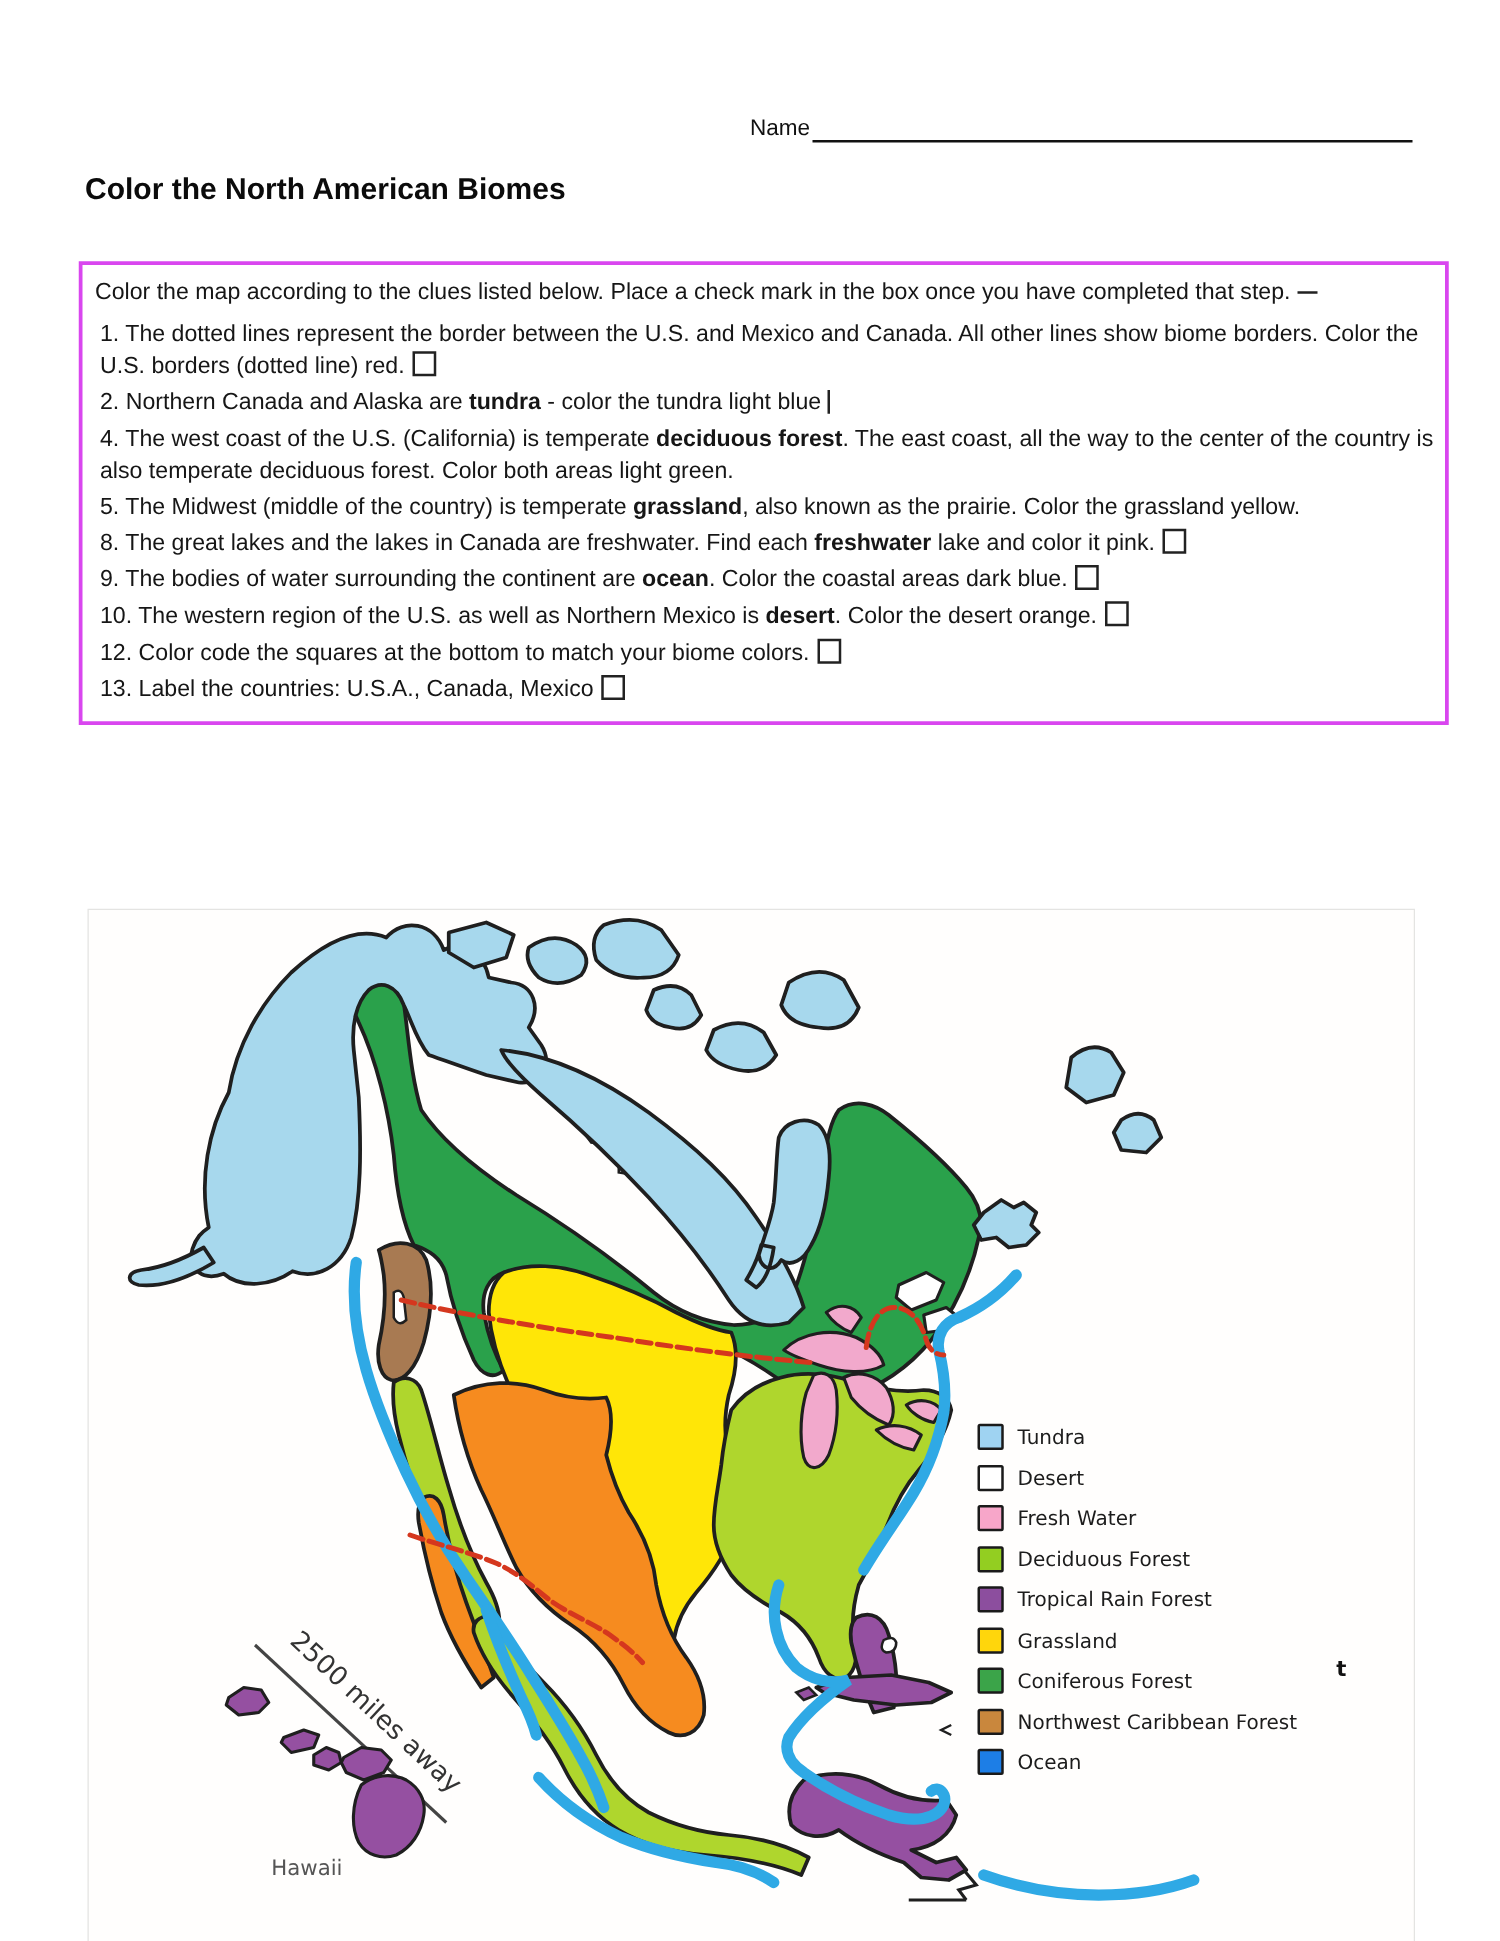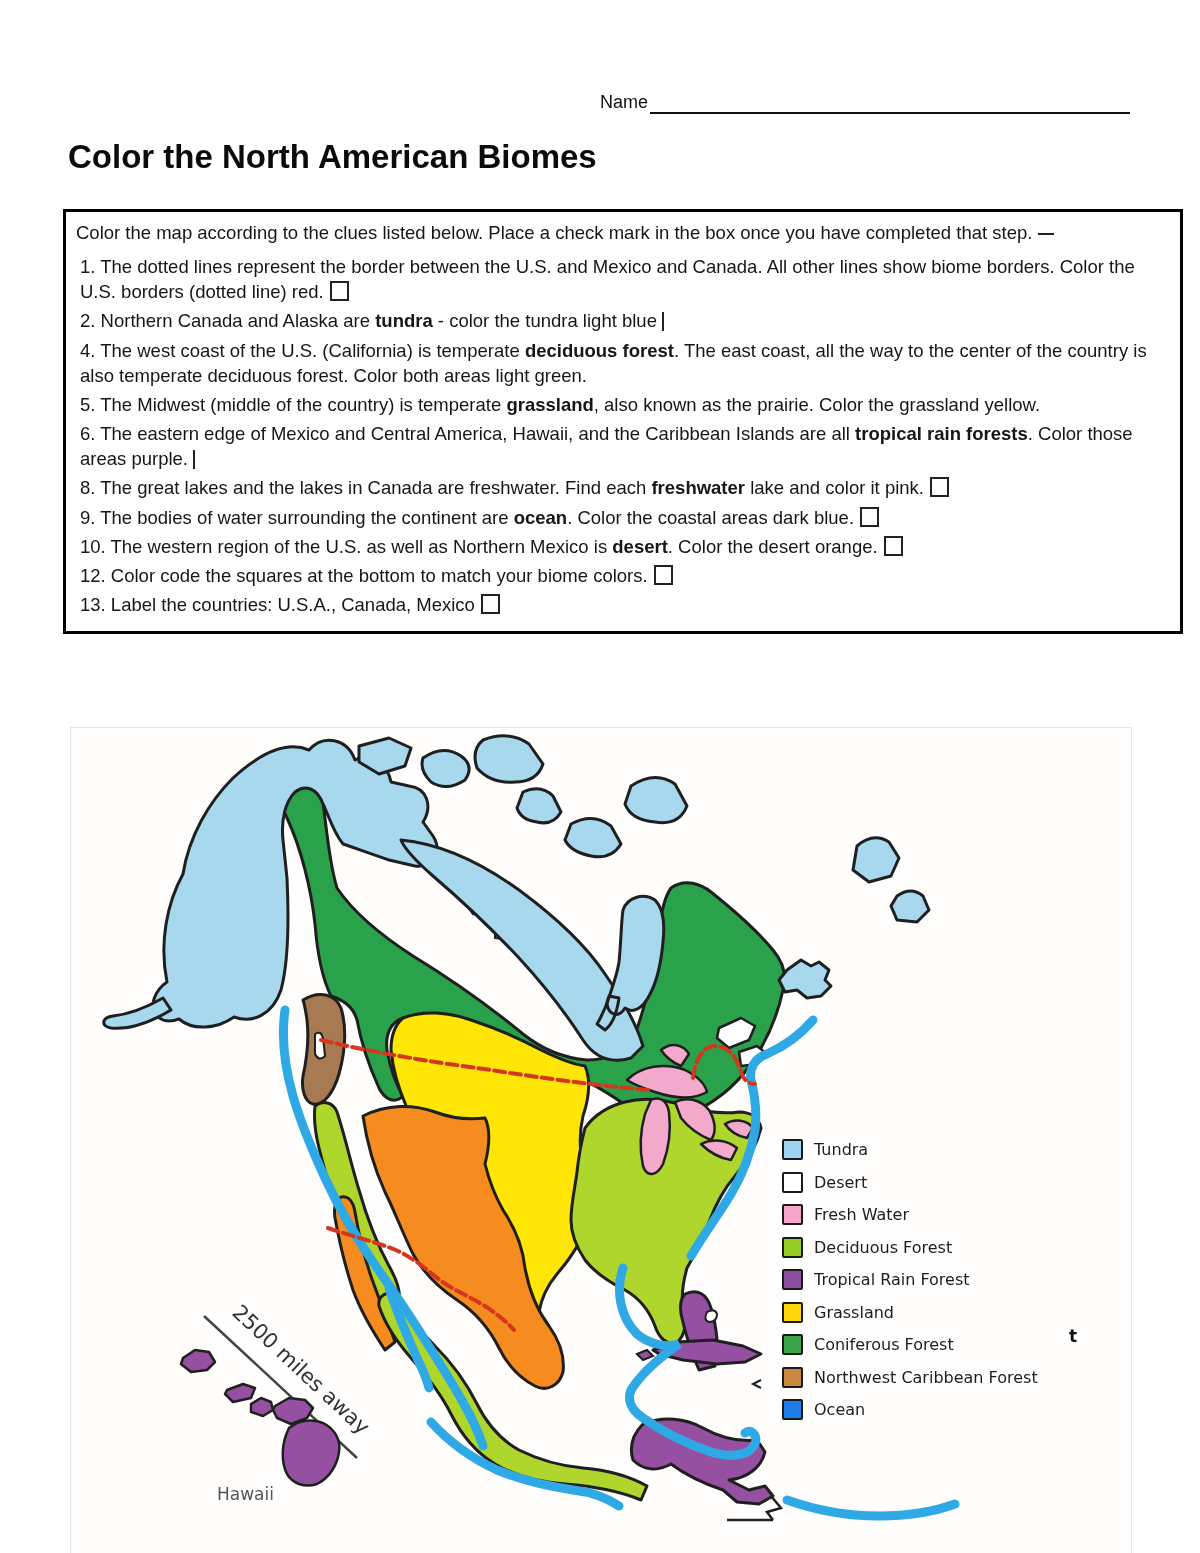--- a/index.html
+++ b/index.html
@@ -3,24 +3,24 @@
 <meta charset="utf-8">
 <style>
   html,body{margin:0;padding:0;background:#ffffff;}
   .page{position:relative;width:1200px;height:1553px;background:#ffffff;overflow:hidden;
         font-family:"Liberation Sans", sans-serif;color:#111;}
   
   .name-row{position:absolute;left:600px;top:92px;width:530px;display:flex;align-items:flex-start;}
   .name-label{font-size:18px;color:#111;}
   .name-line{flex:1;border-bottom:2px solid #111;height:20px;margin-left:2px;}
   
-  .title{position:absolute;left:68px;top:138px;font-size:33px;font-weight:bold;letter-spacing:0px;color:#0b0b0b;}
-  
-  .instr-box{position:absolute;left:63px;top:209px;width:1080px;border:3px solid #000000;
-             padding:8px 24px 10px 10px;font-size:18.5px;line-height:1.36;color:#161616;}
+  .title{position:absolute;left:68px;top:138px;font-size:24px;font-weight:bold;letter-spacing:0px;color:#0b0b0b;}
+  
+  .instr-box{position:absolute;left:63px;top:209px;width:1080px;border:3px solid #d946ef;
+             padding:8px 0 10px 10px;font-size:18.5px;line-height:1.36;color:#161616;}
   .intro{margin:0 0 9px 0;}
   .step{margin:4px;}
   .step b{font-weight:bold;}
   .mk-box{display:inline-block;width:15px;height:16px;border:2px solid #222;margin-left:6px;vertical-align:-3px;}
   .mk-bar{display:inline-block;width:2px;height:19px;background:#222;margin-left:5px;vertical-align:-4px;}
   .mk-bar2{display:inline-block;width:2px;height:19px;background:#222;margin-left:10px;vertical-align:-4px;}
   .mk-dash{display:inline-block;width:16px;height:2px;background:#222;margin-left:6px;vertical-align:4px;}
   
   .map-wrap{position:absolute;left:70px;top:727px;width:1060px;height:826px;background:#fffefd;
             border:1px solid #e4e4e2;}
@@ -45,21 +45,20 @@
 
   <div class="title">Color the North American Biomes</div>
 
   <div class="instr-box">
     <p class="intro"><span id="intro-text">Color the map according to the clues listed below. Place a check mark in the box once you have completed that step.</span><span class="mk-dash"></span></p>
     <div id="steps">
         <p class="step"><span>1. </span><span>The dotted lines represent the border between the U.S. and Mexico and Canada. All other lines show biome borders. Color the U.S. borders (dotted line) red.</span><span class="mk-box"></span></p>
         <p class="step"><span>2. </span><span>Northern Canada and Alaska are </span><b>tundra</b><span> - color the tundra light blue</span><span class="mk-bar"></span></p>
         <p class="step"><span>4. </span><span>The west coast of the U.S. (California) is temperate </span><b>deciduous forest</b><span>. The east coast, all the way to the center of the country is also temperate deciduous forest. Color both areas light green.</span></p>
         <p class="step"><span>5. </span><span>The Midwest (middle of the country) is temperate </span><b>grassland</b><span>, also known as the prairie. Color the grassland yellow.</span></p>
-        <p class="step"><span>6. </span><span>The eastern edge of Mexico and Central America, Hawaii, and the Caribbean Islands are all </span><b>tropical rain forests</b><span>. Color those areas purple.</span><span class="mk-bar"></span></p>
         <p class="step"><span>8. </span><span>The great lakes and the lakes in Canada are freshwater. Find each </span><b>freshwater</b><span> lake and color it pink.</span><span class="mk-box"></span></p>
         <p class="step"><span>9. </span><span>The bodies of water surrounding the continent are </span><b>ocean</b><span>. Color the coastal areas dark blue.</span><span class="mk-box"></span></p>
         <p class="step"><span>10. </span><span>The western region of the U.S. as well as Northern Mexico is </span><b>desert</b><span>. Color the desert orange.</span><span class="mk-box"></span></p>
         <p class="step"><span>12. </span><span>Color code the squares at the bottom to match your biome colors.</span><span class="mk-box"></span></p>
         <p class="step"><span>13. </span><span>Label the countries: U.S.A., Canada, Mexico</span><span class="mk-box"></span></p>
       </div>
   </div>
 
   <div class="map-wrap">
     <svg class="map-svg" width="1060" height="826" viewBox="0 0 1060 826">

